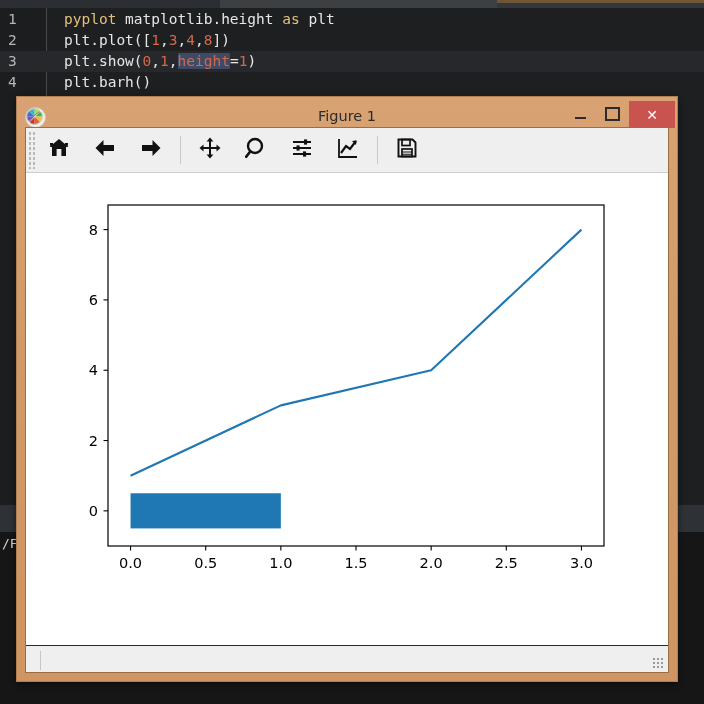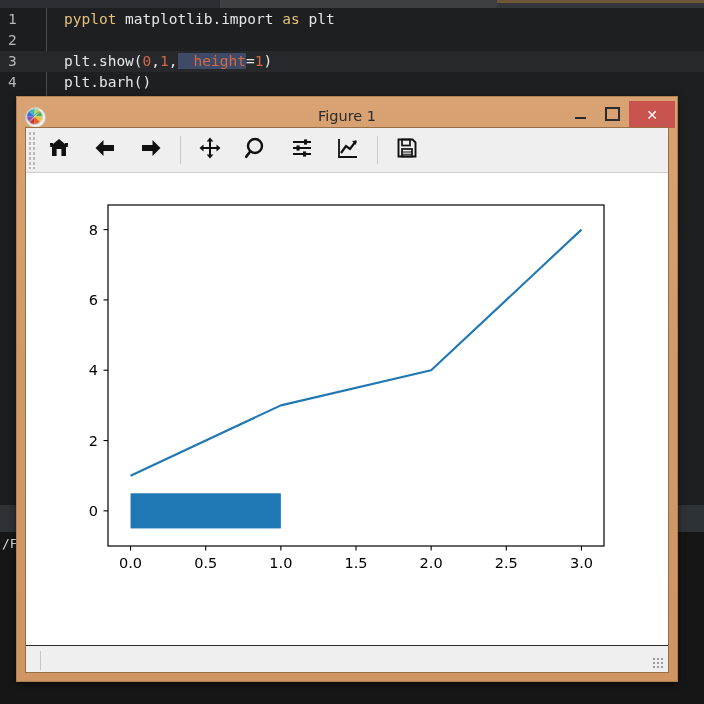--- a/index.html
+++ b/index.html
@@ -40,21 +40,21 @@
   }
   .code-line.active { background:#26282b; }
   .ln {
     position:absolute; left:0; width:30px; text-align:left;
     padding-left:8px; color:#b6b6b6; font-family:"DejaVu Sans Mono", monospace;
     font-size:14.5px;
   }
   .ctext { position:absolute; left:64px; color:#e6e6e6; }
   .kw  { color:#e6c07b; }
   .num { color:#d2694a; }
-  .sel-ident { color:#d2694a; background:#3e4a66;padding-left:16px; }
+  .sel-ident { color:#d2694a; background:#3e4a66; }
 
   .term-strip {
     position:absolute; left:0; top:505px; width:704px; height:27px;
     background:#2e3135;
   }
   .term-body {
     position:absolute; left:0; top:532px; width:704px; height:172px;
     background:#161616;
   }
   .term-text {
@@ -142,22 +142,22 @@
   <div class="editor">
     <div class="tabbar">
       <div class="tab-a"></div>
       <div class="tab-b"></div>
       <div class="tab-c"></div>
     </div>
 
     <div class="code-area">
       <div class="gutter"></div>
       <div id="code-lines">
-          <div class="code-line" style="top: 1px;"><span class="ln">1</span><span class="ctext"><span class="kw">pyplot </span><span>matplotlib.import </span><span class="kw">as </span><span>plt</span></span></div>
-          <div class="code-line" style="top: 22px;"><span class="ln">2</span></div>
+          <div class="code-line" style="top: 1px;"><span class="ln">1</span><span class="ctext"><span class="kw">pyplot </span><span>matplotlib.height </span><span class="kw">as </span><span>plt</span></span></div>
+          <div class="code-line" style="top: 22px;"><span class="ln">2</span><span class="ctext"><span>plt.plot([</span><span class="num">1</span><span>,</span><span class="num">3</span><span>,</span><span class="num">4</span><span>,</span><span class="num">8</span><span>])</span></span></div>
           <div class="code-line active" style="top: 43px;"><span class="ln">3</span><span class="ctext"><span>plt.show(</span><span class="num">0</span><span>,</span><span class="num">1</span><span>,</span><span class="sel-ident">height</span><span>=</span><span class="num">1</span><span>)</span></span></div>
           <div class="code-line" style="top: 64px;"><span class="ln">4</span><span class="ctext"><span>plt.barh()</span></span></div>
         </div>
     </div>
 
     <div class="term-strip"></div>
     <div class="term-body"></div>
     <div class="term-text">/F</div>
   </div>
 

